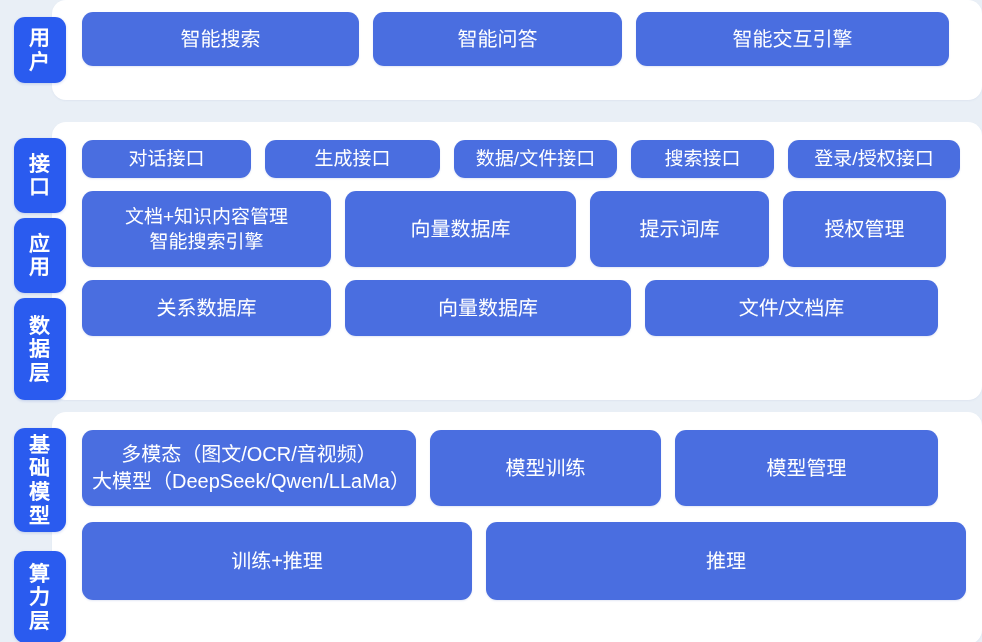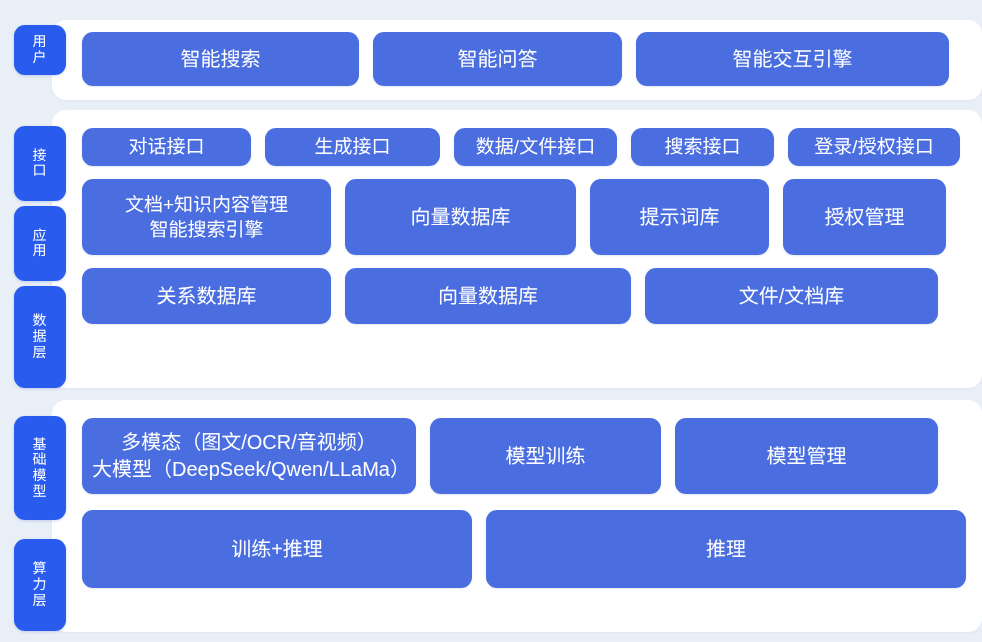--- a/index.html
+++ b/index.html
@@ -44,22 +44,22 @@
     z-index: 3;
     padding-left: 14px;
   }
 
   
   .rail {
     width: 52px;
     background: #2a5bef;
     border-radius: 11px;
     color: #ffffff;
-    font-size: 14px;
-    font-weight: 400;
+    font-size: 21px;
+    font-weight: 700;
     line-height: 1.12;
     letter-spacing: 1px;
     display: flex;
     align-items: center;
     justify-content: center;
     text-align: center;
     padding: 9px 2px;
     box-shadow: 0 1px 3px rgba(30, 70, 190, 0.20);
   }
 
@@ -100,28 +100,28 @@
     font-size: 20px;
     font-weight: 400;
     line-height: 1.34;
     padding: 8px 10px;
     white-space: pre-line;
     box-shadow: 0 1px 2px rgba(50, 80, 180, 0.13);
   }
 
   
   .band-user { height: 100px; }
-  .band-user .band-card { padding: 12px 16px 12px 30px; margin-top: 20px; }
+  .band-user .band-card { padding: 12px 16px 12px 30px; }
   .band-user .chip { height: 54px; }
   .band-user .chip-0 { flex: 0 0 277px; }
   .band-user .chip-1 { flex: 0 0 249px; }
   .band-user .chip-2 { flex: 0 0 313px; }
 
   
-  .band-mid { margin-top: 10px; height: 278px; }
+  .band-mid { margin-top: 22px; height: 278px; }
   .band-mid .band-rails { justify-content: flex-start; padding-top: 16px; gap: 5px; }
   .band-mid .rail-interface { height: 76px; }
   .band-mid .rail-app      { height: 76px; }
   .band-mid .rail-data     { height: 104px; }
 
   .band-mid .band-card { padding: 18px 16px 18px 30px; gap: 13px; }
 
   .row-api .chip { height: 38px; font-size: 19px; }
   .row-api .chip-0 { flex: 0 0 169px; }
   .row-api .chip-1 { flex: 0 0 175px; }

